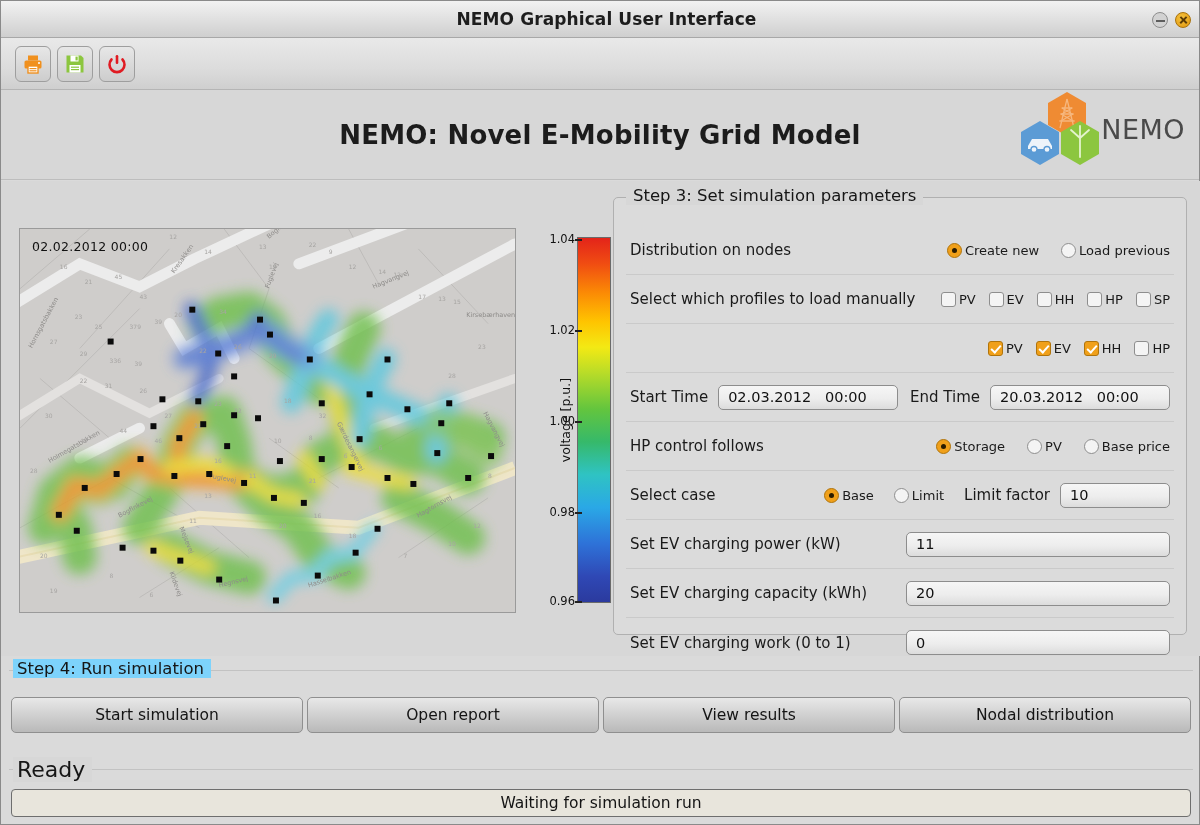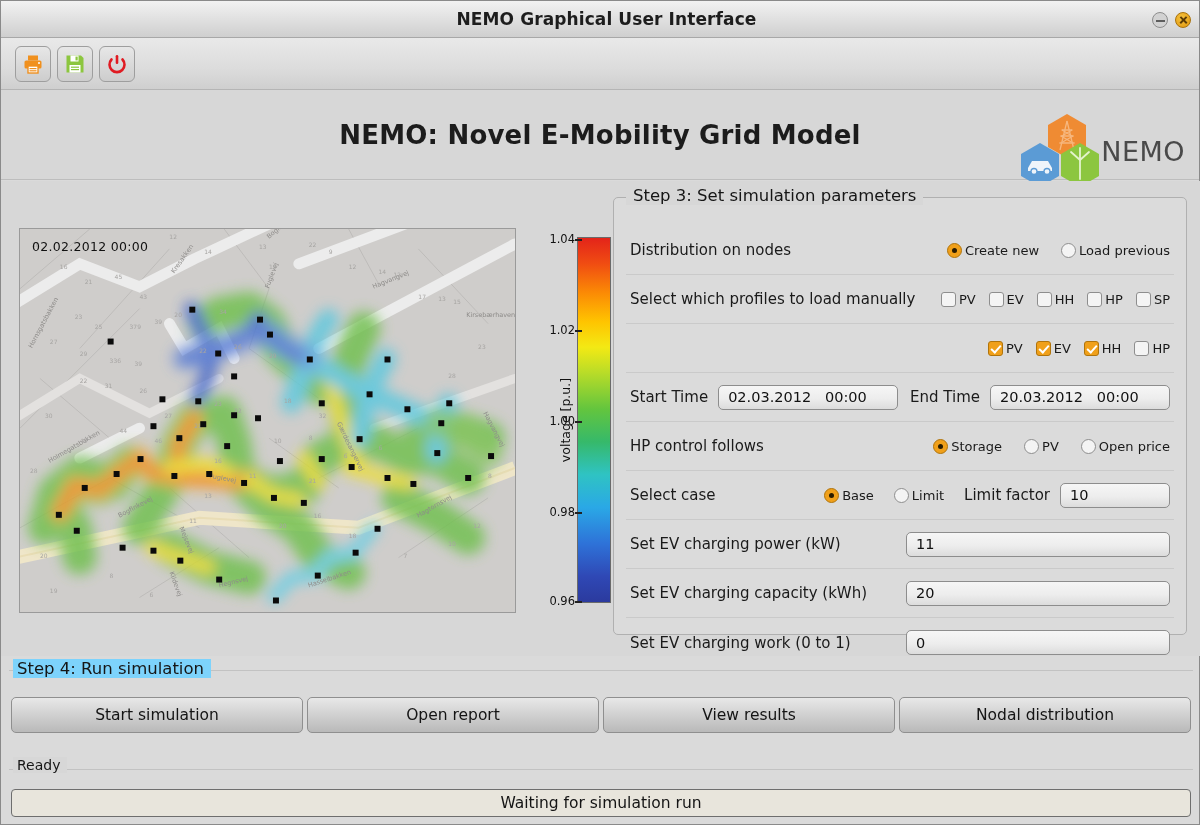--- a/index.html
+++ b/index.html
@@ -56,21 +56,21 @@
   .banner {
     height:90px; width:100%;
     background:#d7d7d7;
     border-bottom:1px solid #bdbdbd;
     position:relative; display:flex; align-items:center; justify-content:center;
   }
   .banner h1 {
     margin:0; font-size:26px; font-weight:bold; color:#1c1c1c;
     letter-spacing:.2px;
   }
-  .logo { position:absolute; right:14px; top:23px; display:flex;
+  .logo { position:absolute; right:14px; top:1px; display:flex;
           align-items:center; height:76px; }
   .logo .word { font-size:27px; color:#4a4a4a; margin-left:-2px;
                 letter-spacing:.5px; }
 
   
   .body { position:absolute; top:180px; left:0; width:1200px; height:475px;
           background:#d7d7d7; }
 
   
   .mapwrap { position:absolute; left:18px; top:47px; width:497px; height:385px;
@@ -146,21 +146,21 @@
     border:1px solid #8f8f8f;
     background:linear-gradient(180deg,#e8e8e8 0%,#d5d5d5 40%,#b9b9b9 100%);
     display:flex; align-items:center; justify-content:center;
     font-size:15.5px; color:#141414;
   }
 
   
   .status { position:absolute; top:748px; left:0; width:1200px; height:77px; }
   .status .line { position:absolute; left:8px; right:8px; top:20px; height:1px;
                   background:#c2c2c2; }
-  .status .glegend { position:absolute; left:12px; top:8px; font-size:14px; color:#161616;
+  .status .glegend { position:absolute; left:12px; top:8px; font-size:22px; color:#161616;
                      background:#d7d7d7; padding:0 7px 0 4px; z-index:3; }
   .progress {
     position:absolute; top:40px; left:10px; right:10px; height:28px;
     border:1px solid #6e6e6e; border-radius:4px; background:#e8e5dc;
     display:flex; align-items:center; justify-content:center;
     font-size:15.5px; color:#141414;
   }
 </style>
 </head>
 <body>
@@ -576,21 +576,21 @@
           <span class="opt" style="margin-right:22px">
             <span class="radio on"></span>
             <span>Storage</span>
           </span>
           <span class="opt" style="margin-right:22px">
             <span class="radio"></span>
             <span>PV</span>
           </span>
           <span class="opt">
             <span class="radio"></span>
-            <span>Open price</span>
+            <span>Base price</span>
           </span>
         </div>
 
         <div class="prow">
           <span class="plabel">Select case</span>
           <span class="spacer"></span>
           <span class="opt" style="margin-right:20px">
             <span class="radio on"></span>
             <span>Base</span>
           </span>

